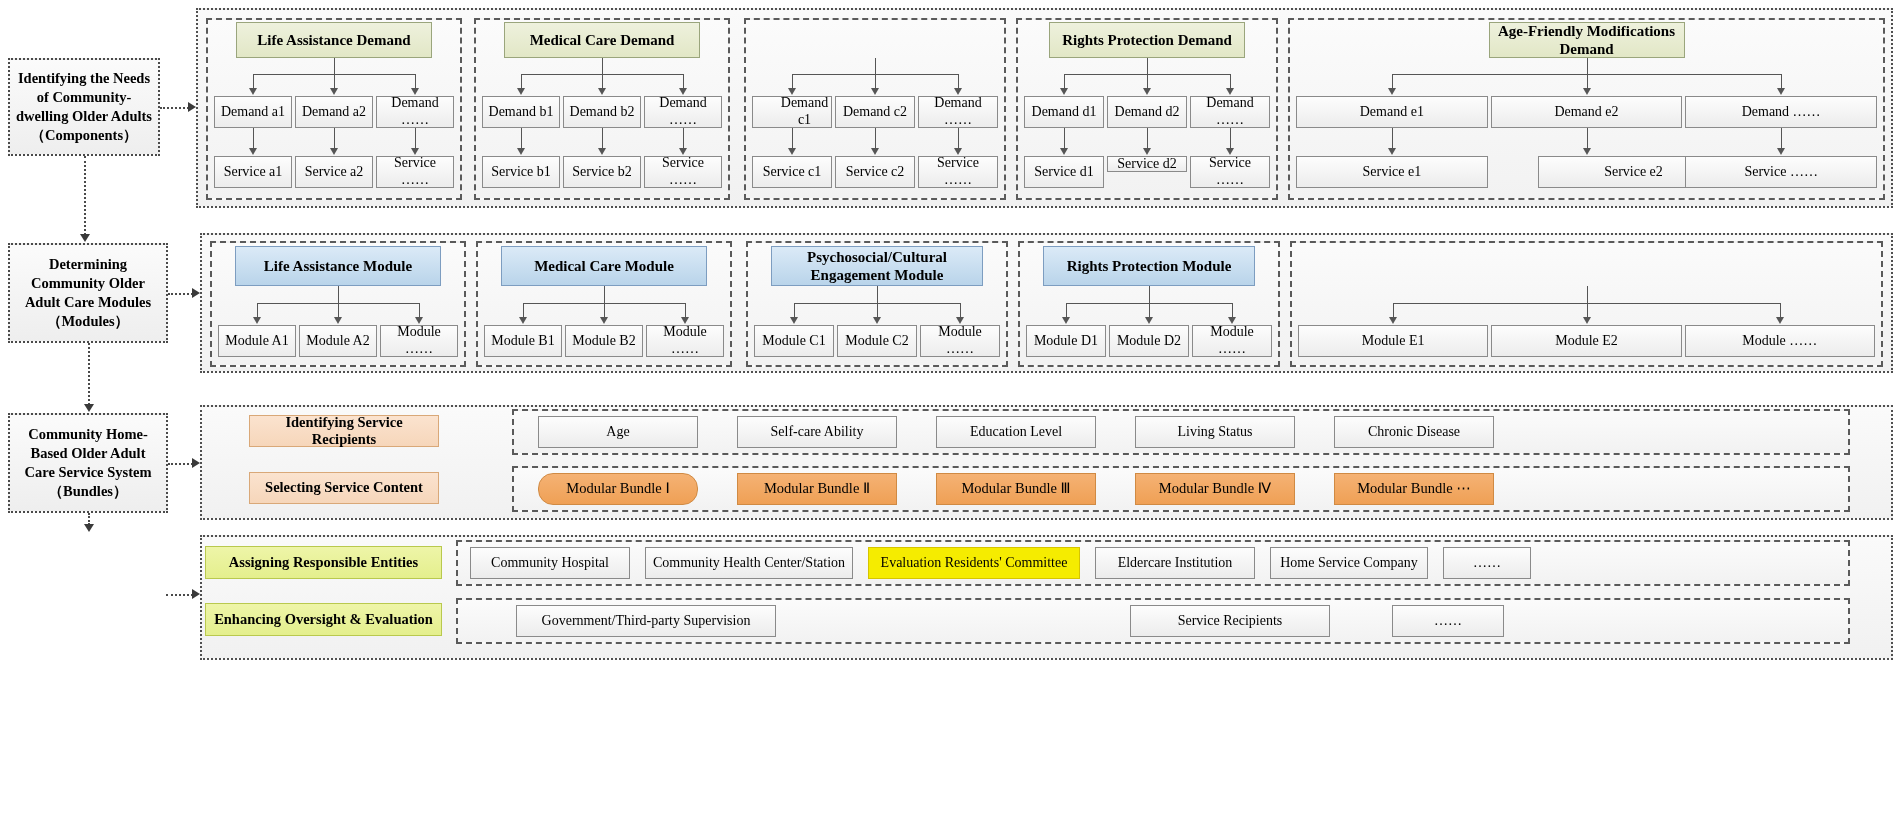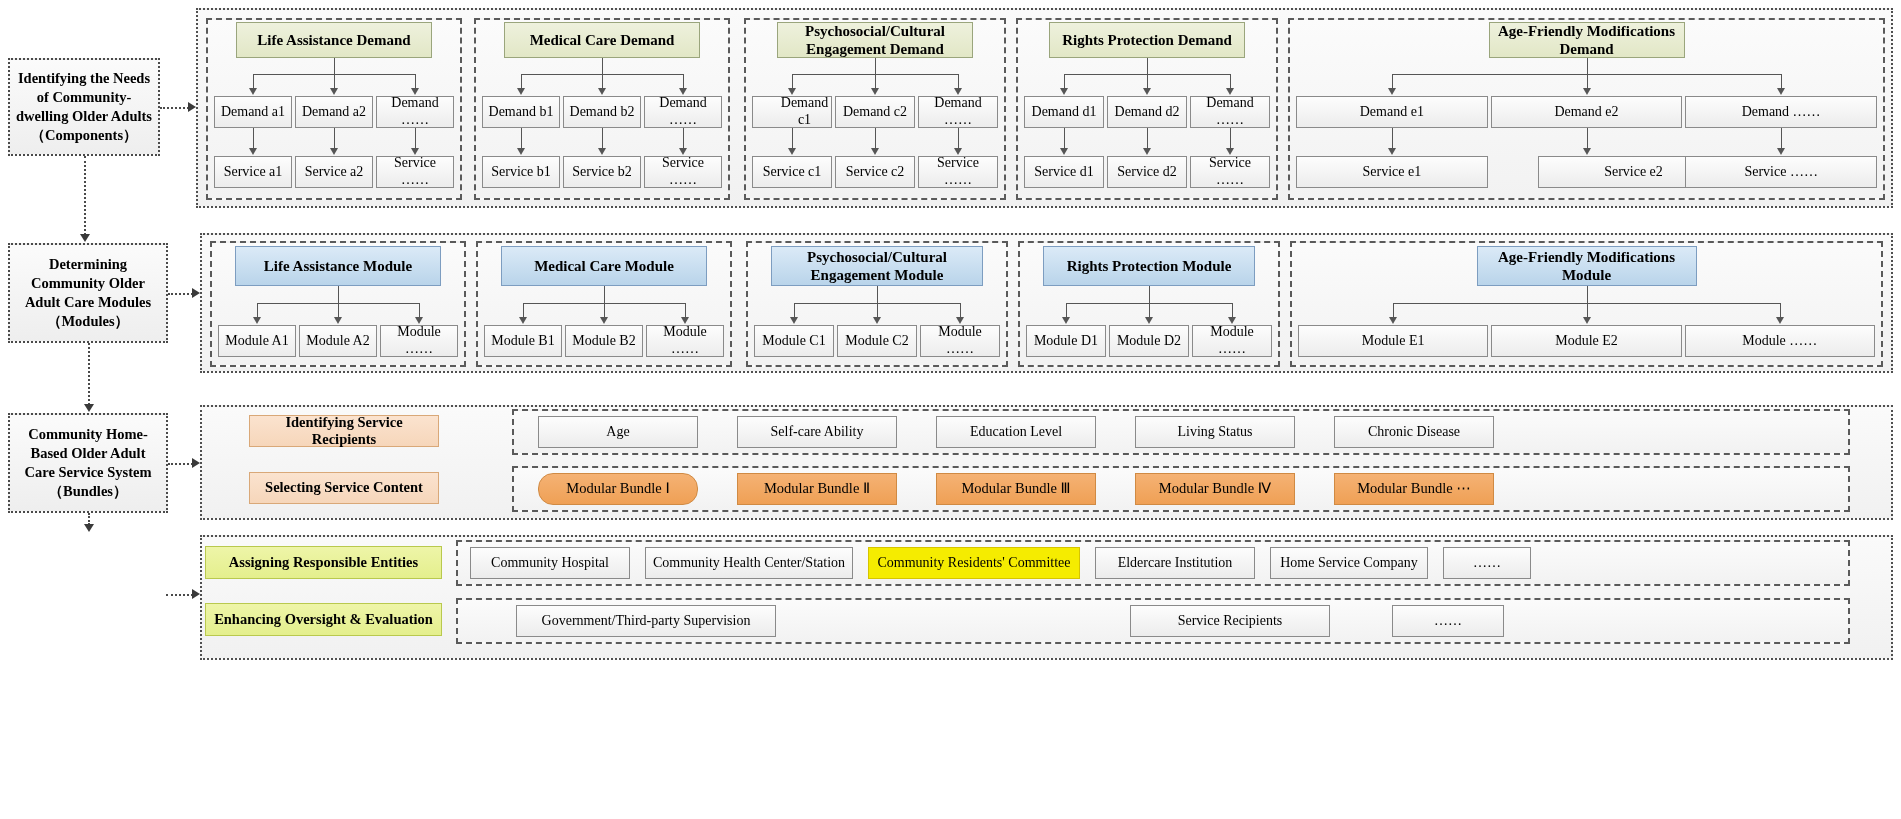--- a/index.html
+++ b/index.html
@@ -184,21 +184,20 @@
     <div class="arw" style="left:517px;top:148px;"></div>
     <div class="vline" style="left:602px;top:74px;height:15px;"></div>
     <div class="arw" style="left:598px;top:88px;"></div>
     <div class="vline" style="left:602px;top:128px;height:21px;"></div>
     <div class="arw" style="left:598px;top:148px;"></div>
     <div class="vline" style="left:683px;top:74px;height:15px;"></div>
     <div class="arw" style="left:679px;top:88px;"></div>
     <div class="vline" style="left:683px;top:128px;height:21px;"></div>
     <div class="arw" style="left:679px;top:148px;"></div>
     <div class="group" style="left:744px;top:18px;width:262px;height:182px;"></div>
-    <div class="box head-green" style="left:777px;top:22px;width:196px;height:36px;">Psychosocial/Cultural Engagement Demand</div>
     <div class="box" style="left:752px;top:96px;width:80px;height:32px;padding-left:28px;">Demand c1</div>
     <div class="box" style="left:752px;top:156px;width:80px;height:32px;">Service c1</div>
     <div class="box" style="left:835px;top:96px;width:80px;height:32px;">Demand c2</div>
     <div class="box" style="left:835px;top:156px;width:80px;height:32px;">Service c2</div>
     <div class="box" style="left:918px;top:96px;width:80px;height:32px;">Demand ……</div>
     <div class="box" style="left:918px;top:156px;width:80px;height:32px;">Service ……</div>
     <div class="vline" style="left:875px;top:58px;height:16px;"></div>
     <div class="hline" style="left:792px;top:74px;width:166px;"></div>
     <div class="vline" style="left:792px;top:74px;height:15px;"></div>
     <div class="arw" style="left:788px;top:88px;"></div>
@@ -210,21 +209,21 @@
     <div class="arw" style="left:871px;top:148px;"></div>
     <div class="vline" style="left:958px;top:74px;height:15px;"></div>
     <div class="arw" style="left:954px;top:88px;"></div>
     <div class="vline" style="left:958px;top:128px;height:21px;"></div>
     <div class="arw" style="left:954px;top:148px;"></div>
     <div class="group" style="left:1016px;top:18px;width:262px;height:182px;"></div>
     <div class="box head-green" style="left:1049px;top:22px;width:196px;height:36px;">Rights Protection Demand</div>
     <div class="box" style="left:1024px;top:96px;width:80px;height:32px;">Demand d1</div>
     <div class="box" style="left:1024px;top:156px;width:80px;height:32px;">Service d1</div>
     <div class="box" style="left:1107px;top:96px;width:80px;height:32px;">Demand d2</div>
-    <div class="box" style="left:1107px;top:156px;width:80px;height:32px;">Service d2</div>
+    <div class="box" style="left:1107px;top:156px;width:80px;height:16px;">Service d2</div>
     <div class="box" style="left:1190px;top:96px;width:80px;height:32px;">Demand ……</div>
     <div class="box" style="left:1190px;top:156px;width:80px;height:32px;">Service ……</div>
     <div class="vline" style="left:1147px;top:58px;height:16px;"></div>
     <div class="hline" style="left:1064px;top:74px;width:166px;"></div>
     <div class="vline" style="left:1064px;top:74px;height:15px;"></div>
     <div class="arw" style="left:1060px;top:88px;"></div>
     <div class="vline" style="left:1064px;top:128px;height:21px;"></div>
     <div class="arw" style="left:1060px;top:148px;"></div>
     <div class="vline" style="left:1147px;top:74px;height:15px;"></div>
     <div class="arw" style="left:1143px;top:88px;"></div>
@@ -303,21 +302,20 @@
     <div class="box" style="left:1192px;top:325px;width:80px;height:32px;">Module ……</div>
     <div class="vline" style="left:1149px;top:286px;height:17px;"></div>
     <div class="hline" style="left:1066px;top:303px;width:166px;"></div>
     <div class="vline" style="left:1066px;top:303px;height:15px;"></div>
     <div class="arw" style="left:1062px;top:317px;"></div>
     <div class="vline" style="left:1149px;top:303px;height:15px;"></div>
     <div class="arw" style="left:1145px;top:317px;"></div>
     <div class="vline" style="left:1232px;top:303px;height:15px;"></div>
     <div class="arw" style="left:1228px;top:317px;"></div>
     <div class="group" style="left:1290px;top:241px;width:593px;height:126px;"></div>
-    <div class="box head-blue" style="left:1476.5px;top:246px;width:220px;height:40px;">Age-Friendly Modifications Module</div>
     <div class="box" style="left:1298px;top:325px;width:190.33333333333334px;height:32px;">Module E1</div>
     <div class="box" style="left:1491.3333333333333px;top:325px;width:190.33333333333334px;height:32px;">Module E2</div>
     <div class="box" style="left:1684.6666666666667px;top:325px;width:190.33333333333334px;height:32px;">Module ……</div>
     <div class="vline" style="left:1586.5px;top:286px;height:17px;"></div>
     <div class="hline" style="left:1393.1666666666667px;top:303px;width:386.66666666666674px;"></div>
     <div class="vline" style="left:1393.1666666666667px;top:303px;height:15px;"></div>
     <div class="arw" style="left:1389.1666666666667px;top:317px;"></div>
     <div class="vline" style="left:1586.5px;top:303px;height:15px;"></div>
     <div class="arw" style="left:1582.5px;top:317px;"></div>
     <div class="vline" style="left:1779.8333333333335px;top:303px;height:15px;"></div>
@@ -336,21 +334,21 @@
     <div class="box orange" style="left:737px;top:473px;width:160px;height:32px;">Modular Bundle Ⅱ</div>
     <div class="box orange" style="left:936px;top:473px;width:160px;height:32px;">Modular Bundle Ⅲ</div>
     <div class="box orange" style="left:1135px;top:473px;width:160px;height:32px;">Modular Bundle Ⅳ</div>
     <div class="box orange" style="left:1334px;top:473px;width:160px;height:32px;">Modular Bundle ⋯</div>
     <div class="band" style="left:200px;top:535px;width:1693px;height:125px;"></div>
     <div class="box lime" style="left:205px;top:546px;width:237px;height:33px;">Assigning Responsible Entities</div>
     <div class="box lime" style="left:205px;top:603px;width:237px;height:33px;">Enhancing Oversight &amp; Evaluation</div>
     <div class="group" style="left:456px;top:540px;width:1394px;height:46px;"></div>
     <div class="box " style="left:470px;top:547px;width:160px;height:32px;">Community Hospital</div>
     <div class="box " style="left:645px;top:547px;width:208px;height:32px;">Community Health Center/Station</div>
-    <div class="box yellow" style="left:868px;top:547px;width:212px;height:32px;">Community Residents' Committee</div>
+    <div class="box yellow" style="left:868px;top:547px;width:212px;height:32px;">Evaluation Residents' Committee</div>
     <div class="box " style="left:1095px;top:547px;width:160px;height:32px;">Eldercare Institution</div>
     <div class="box " style="left:1270px;top:547px;width:158px;height:32px;">Home Service Company</div>
     <div class="box " style="left:1443px;top:547px;width:88px;height:32px;">……</div>
     <div class="group" style="left:456px;top:598px;width:1394px;height:46px;"></div>
     <div class="box" style="left:516px;top:605px;width:260px;height:32px;">Government/Third-party Supervision</div>
     <div class="box" style="left:1130px;top:605px;width:200px;height:32px;">Service Recipients</div>
     <div class="box" style="left:1392px;top:605px;width:112px;height:32px;">……</div>
   </div>
 
 </body></html>

